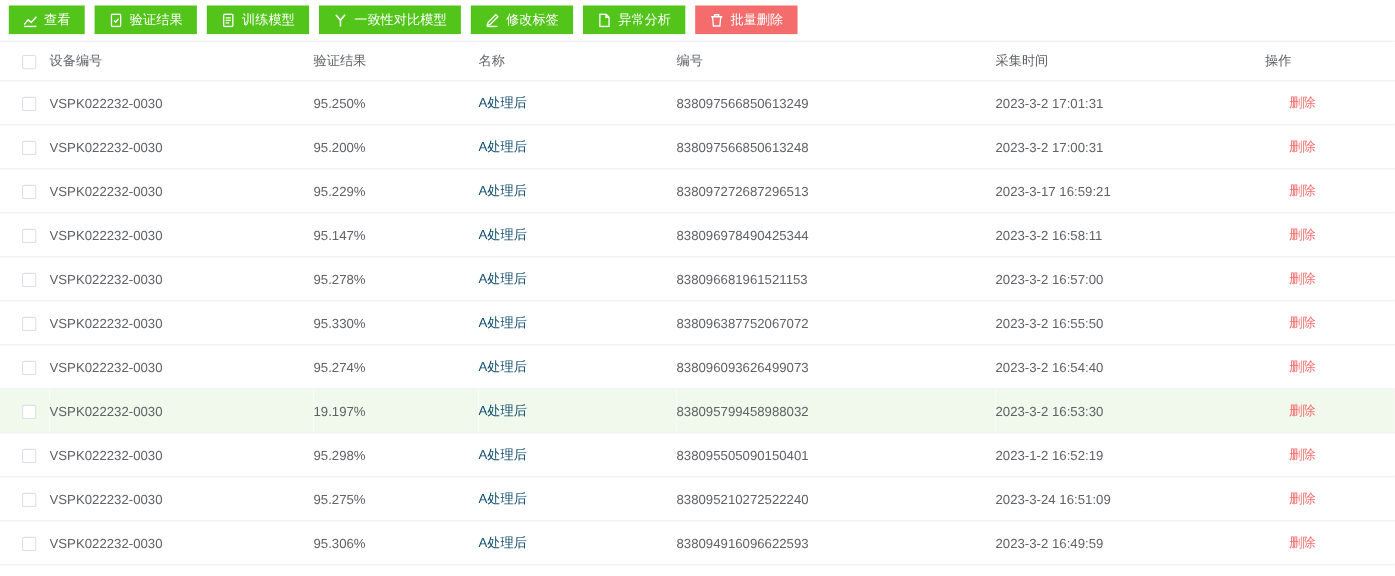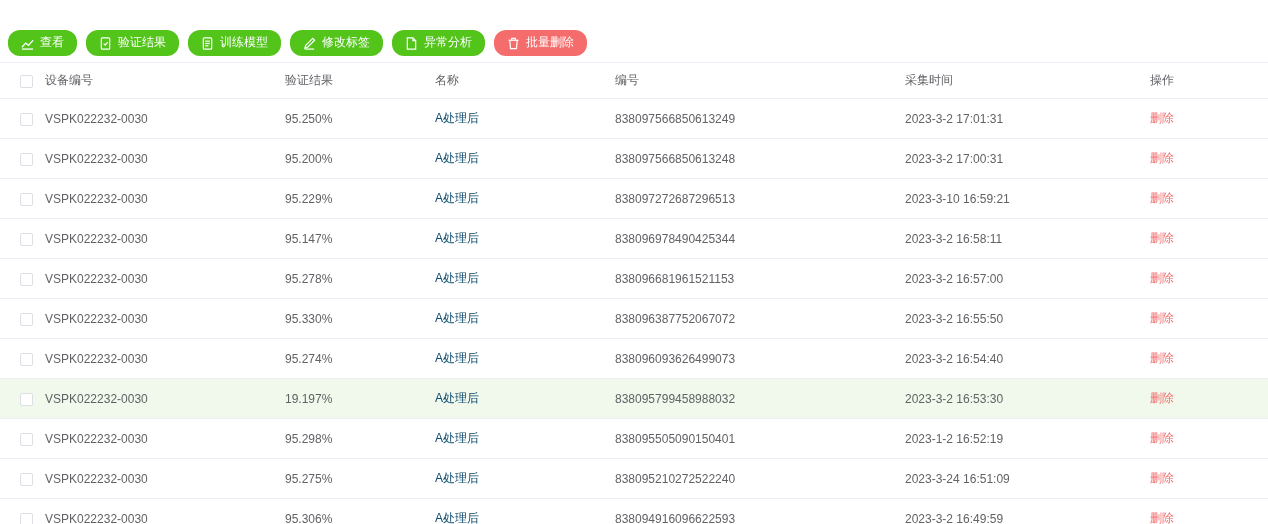--- a/index.html
+++ b/index.html
@@ -23,31 +23,30 @@
   .toolbar {
     display: flex;
     align-items: center;
     gap: 9px;
     padding: 5px 8px 6px 8px;
   }
   .btn {
     height: 26px;
     padding: 0 13px;
     border: none;
-    border-radius: 12px;
+    border-radius: 0;
     color: #fff;
     font-size: 12px;
-    font-family: Liberation Mono, monospace;
+    font-family: Liberation Serif, serif;
     display: inline-flex;
     align-items: center;
     gap: 6px;
     cursor: pointer;
     white-space: nowrap;
     line-height: 1;
-    margin-top: 25px;
   }
   .btn-primary { background: var(--green); }
   .btn-danger  { background: var(--red); }
   .btn-icon { display: inline-flex; align-items: center; }
   .btn-icon svg { display: block; }
 
   table {
     width: 100%;
     border-collapse: collapse;
     table-layout: fixed;
@@ -81,20 +80,21 @@
     border: 1px solid #dcdfe6;
     border-radius: 2px;
     background: #fff;
     vertical-align: middle;
     cursor: pointer;
   }
   .delete-link {
     color: var(--red);
     cursor: pointer;
     text-decoration: none;
+    margin-left: 22px;
   }
 </style>
 </head>
 <body>
 
 <div class="toolbar">
   <button class="btn btn-primary">
     <span class="btn-icon">
         <svg width="13" height="13" viewBox="0 0 14 14" fill="none" stroke="#fff" stroke-width="1.4">
           <polyline points="1,11 5,6.5 8,9 13,3.5"></polyline>
@@ -119,20 +119,29 @@
         <svg width="13" height="13" viewBox="0 0 14 14" fill="none" stroke="#fff" stroke-width="1.3">
           <rect x="2.5" y="1" width="9" height="12" rx="1"></rect>
           <line x1="4.5" y1="4.5" x2="9.5" y2="4.5"></line>
           <line x1="4.5" y1="7" x2="9.5" y2="7"></line>
           <line x1="4.5" y1="9.5" x2="8" y2="9.5"></line>
         </svg>
       </span>
     <span class="btn-label">训练模型</span>
   </button>
 
+  <button class="btn btn-primary">
+    <span class="btn-icon">
+        <svg width="13" height="13" viewBox="0 0 14 14" fill="none" stroke="#fff" stroke-width="1.5">
+          <path d="M2.5,1.5 L7,7 L11.5,1.5"></path>
+          <line x1="7" y1="7" x2="7" y2="13"></line>
+        </svg>
+      </span>
+    <span class="btn-label">一致性对比模型</span>
+  </button>
 
   <button class="btn btn-primary">
     <span class="btn-icon">
         <svg width="13" height="13" viewBox="0 0 14 14" fill="none" stroke="#fff" stroke-width="1.3">
           <path d="M10.5,1.5 L12.5,3.5 L5,11 L2,12 L3,9 Z"></path>
           <line x1="2" y1="13" x2="12" y2="13"></line>
         </svg>
       </span>
     <span class="btn-label">修改标签</span>
   </button>
@@ -213,21 +222,21 @@
   </tr>
 
   <tr>
     <td class="col-check-cell">
       <span class="checkbox"></span>
     </td>
     <td class="cell-device">VSPK022232-0030</td>
     <td class="cell-result">95.229%</td>
     <td class="cell-name">A处理后</td>
     <td class="cell-number">838097272687296513</td>
-    <td class="cell-time">2023-3-10 16:59:21</td>
+    <td class="cell-time">2023-3-17 16:59:21</td>
     <td class="cell-action">
       <a class="delete-link">删除</a>
     </td>
   </tr>
 
   <tr>
     <td class="col-check-cell">
       <span class="checkbox"></span>
     </td>
     <td class="cell-device">VSPK022232-0030</td>

